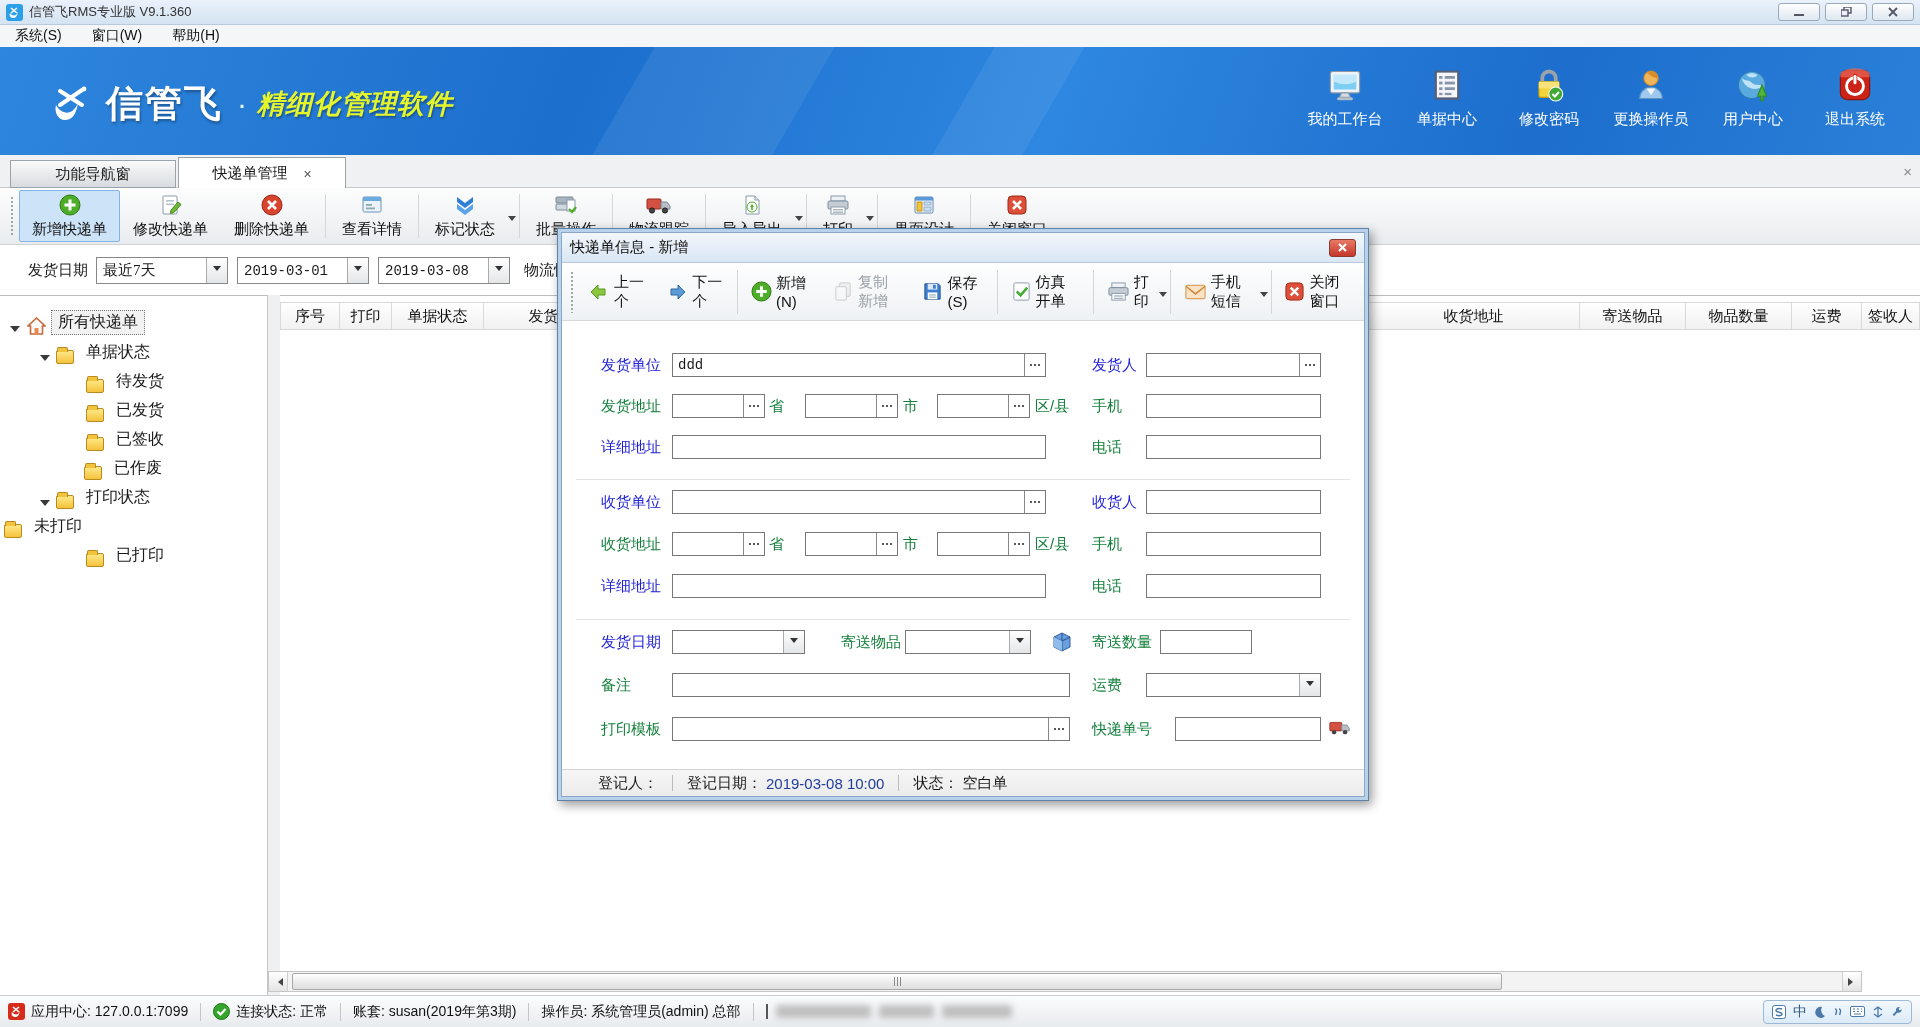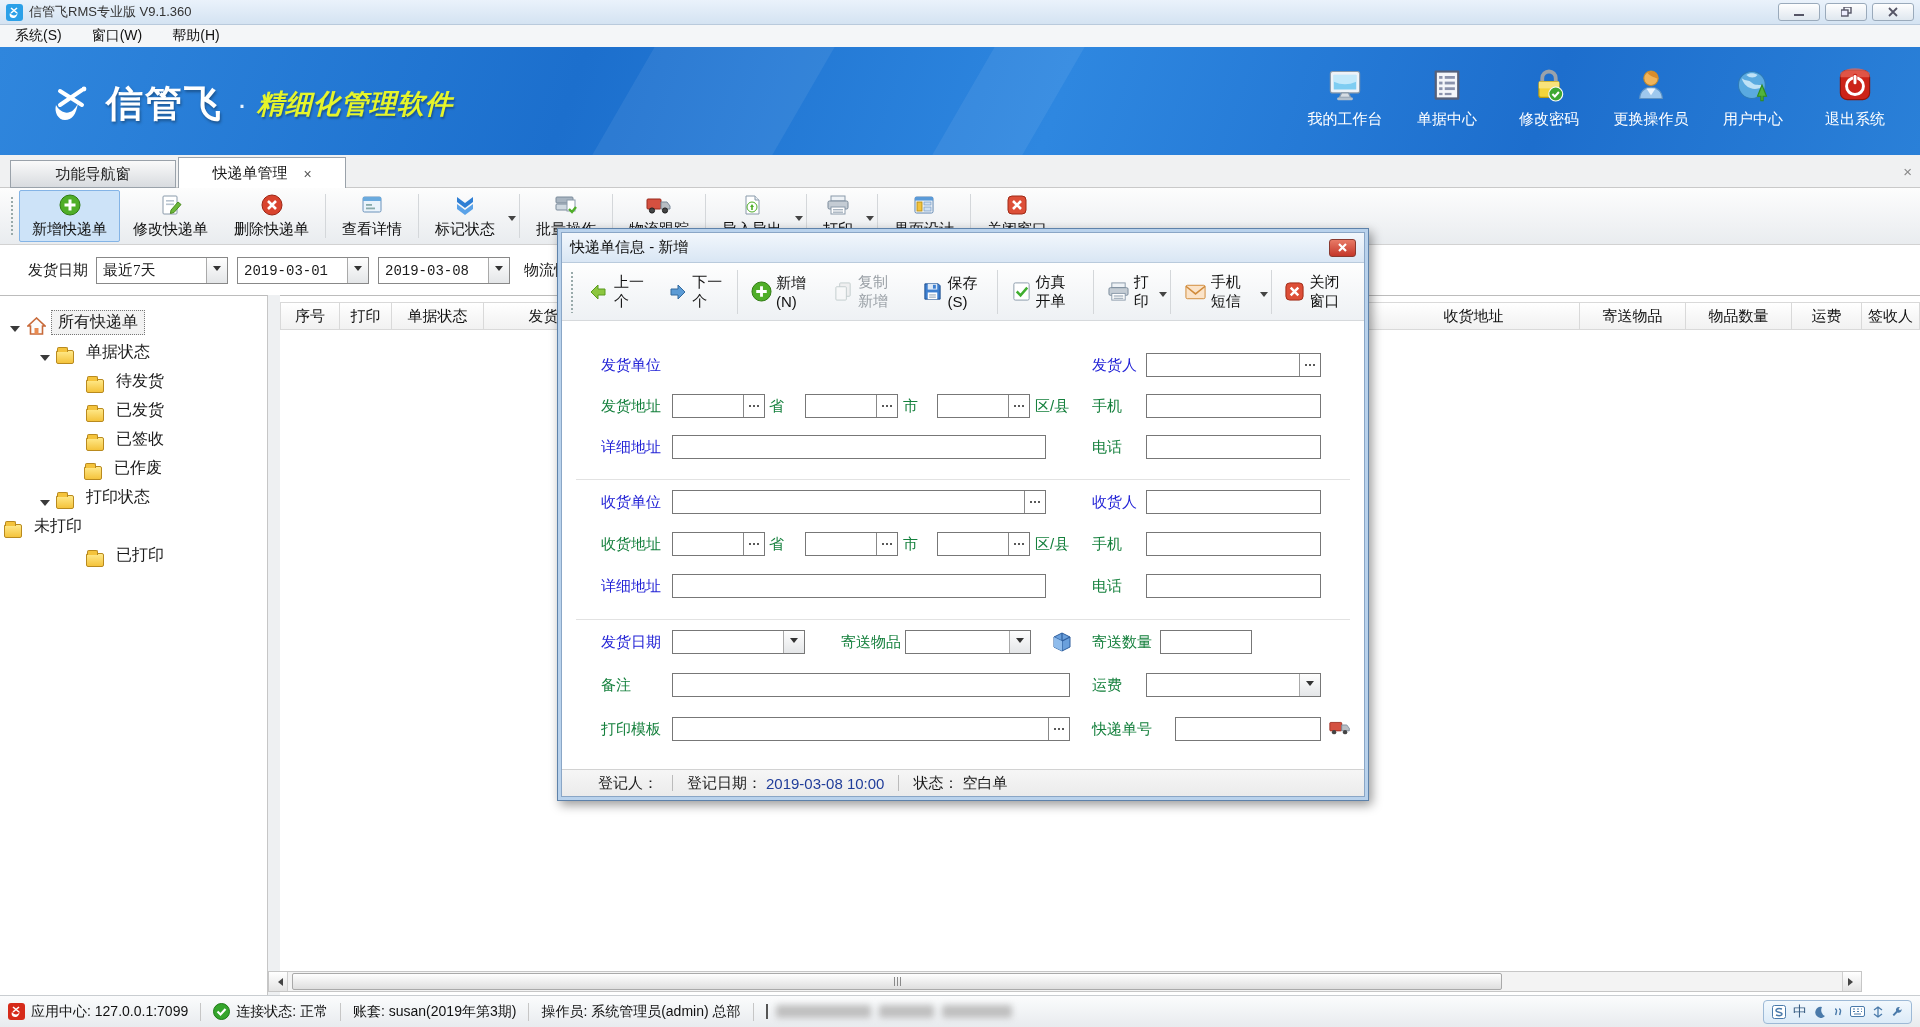--- a/index.html
+++ b/index.html
@@ -644,20 +644,28 @@
                 <path d="M7 7l8 8M15 7l-8 8" stroke="#fff" stroke-width="2.6"></path>
               </svg>
           </span>
           <span>关闭窗口</span>
         </div>
       </div>
 
       <div class="dlg-body">
 
         <span class="lbl blue" style="left:39px; top:32px;">发货单位</span>
+        <div class="fld" style="left:110px; top:32px; width:374px;">
+          <span class="val">ddd</span>
+          <span class="dots-btn">
+              <span class="dot"></span>
+              <span class="dot"></span>
+              <span class="dot"></span>
+            </span>
+        </div>
         <span class="lbl blue" style="left:530px; top:32px;">发货人</span>
         <div class="fld" style="left:584px; top:32px; width:175px;">
           <span class="val"></span>
           <span class="dots-btn">
               <span class="dot"></span>
               <span class="dot"></span>
               <span class="dot"></span>
             </span>
         </div>
 

